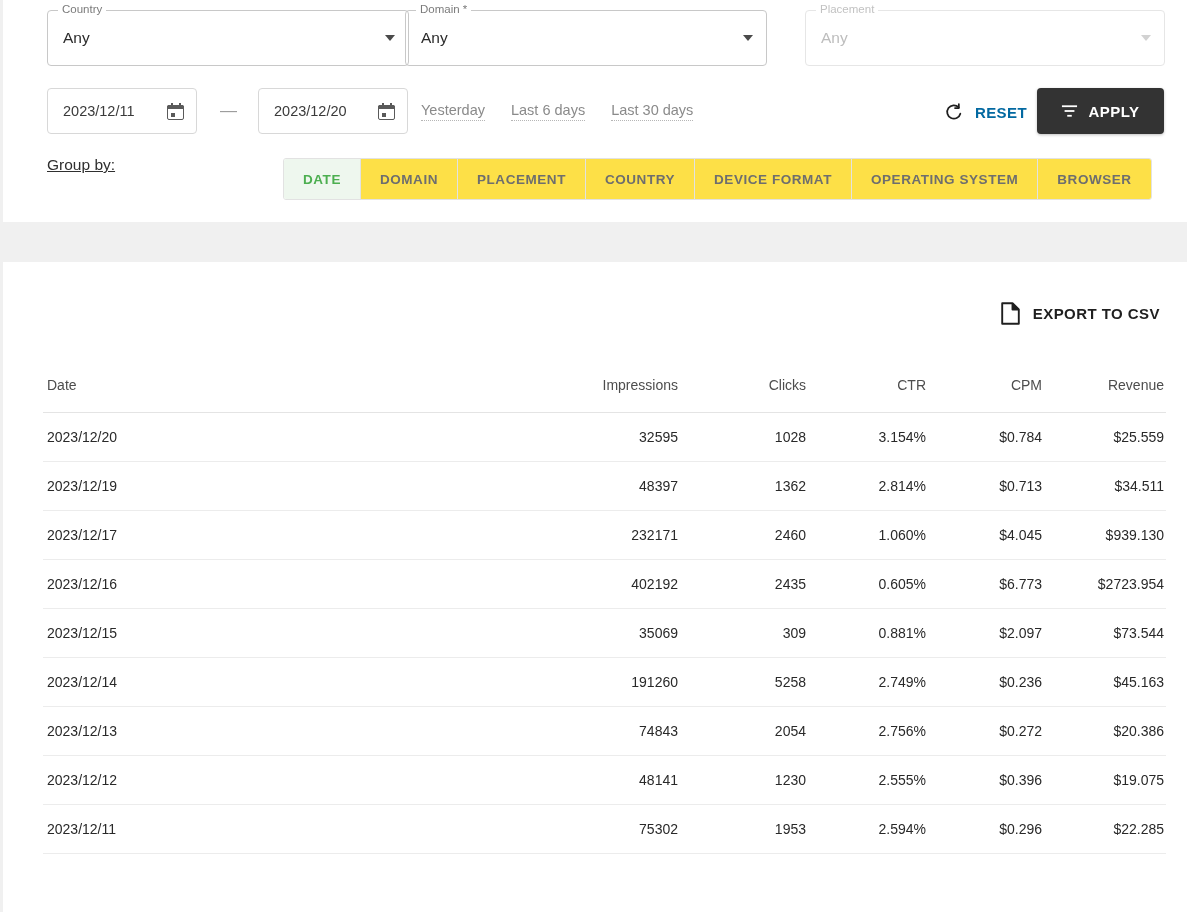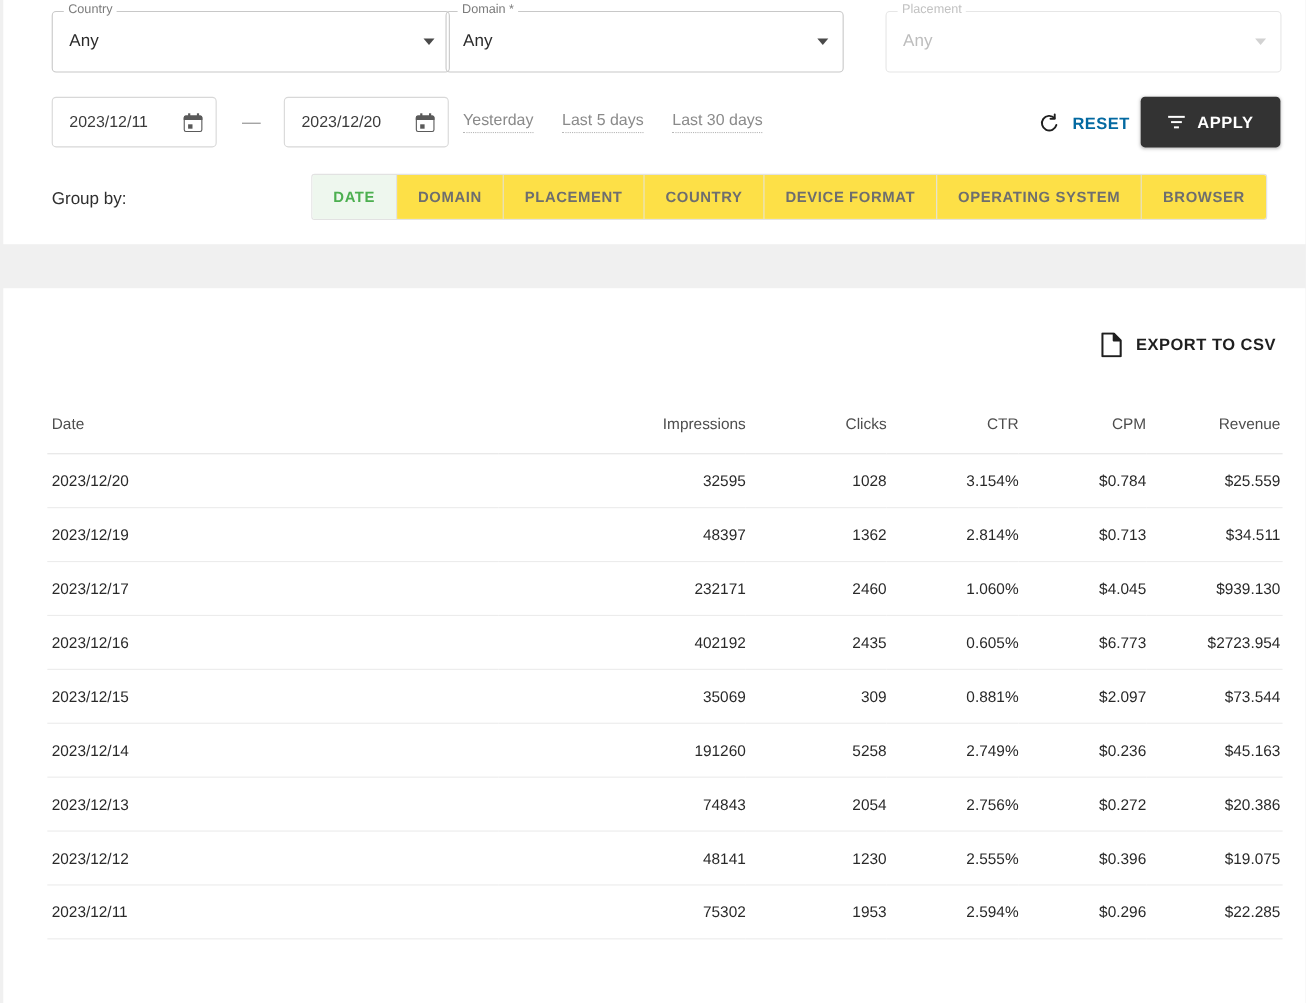--- a/index.html
+++ b/index.html
@@ -195,23 +195,24 @@
   #apply-button .label {
     font-size: 15px;
     font-weight: bold;
     letter-spacing: .5px;
   }
   .filter-icon { width: 17px; height: 14px; display: block; }
 
   
   .groupby-label {
     position: absolute;
-    left: 44px; top: 172px;
+    left: 44px; top: 156px;
     font-size: 15.5px;
     color: #2f2f2f;
+    text-decoration: underline;
   }
   .tabs {
     position: absolute;
     left: 280px; top: 158px;
     height: 42px;
     display: flex;
     border: 1px solid #e2e2e2;
     border-radius: 3px;
     overflow: hidden;
     background: #fff;
@@ -336,21 +337,21 @@
         <span class="body"></span>
           <span class="top"></span>
         <span class="peg-l"></span>
           <span class="peg-r"></span>
           <span class="dot"></span>
       </span>
     </div>
 
     <div class="quick">
       <a>Yesterday</a>
-      <a>Last 5 days</a>
+      <a>Last 6 days</a>
       <a>Last 30 days</a>
     </div>
 
     <button id="reset-button">
       <svg class="refresh-icon" viewBox="0 0 24 24">
         <path d="M17.6 6.4A8 8 0 1 0 19.6 14" fill="none" stroke="#1f1f1f" stroke-width="2.1" stroke-linecap="round"></path>
         <path d="M17.8 2.6v4.6h-4.6" fill="none" stroke="#1f1f1f" stroke-width="2.1" stroke-linecap="round" stroke-linejoin="round"></path>
       </svg>
       <span class="label">RESET</span>
     </button>

